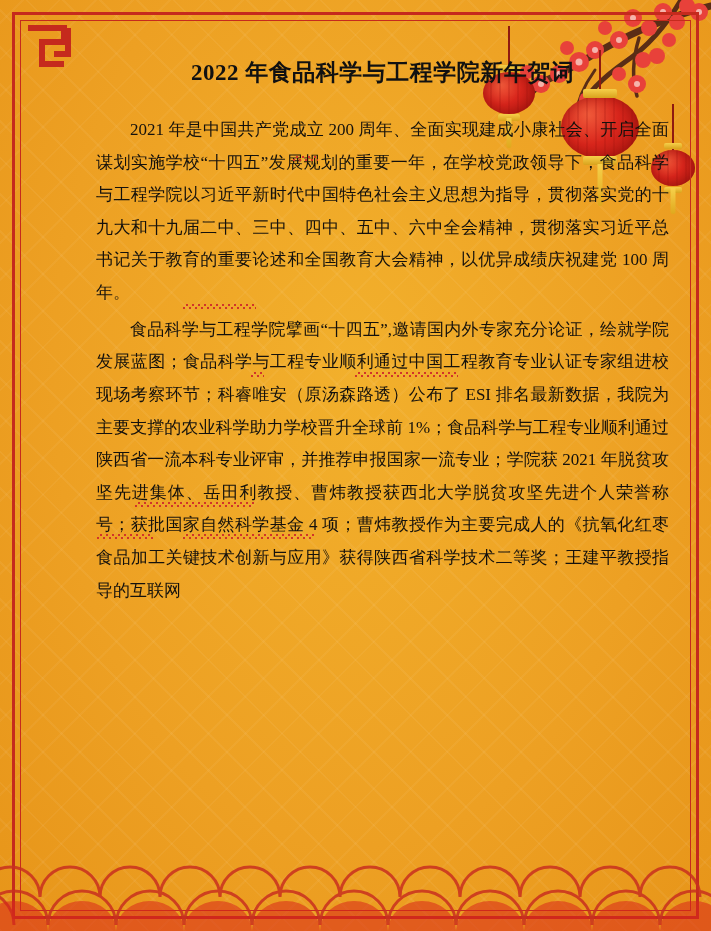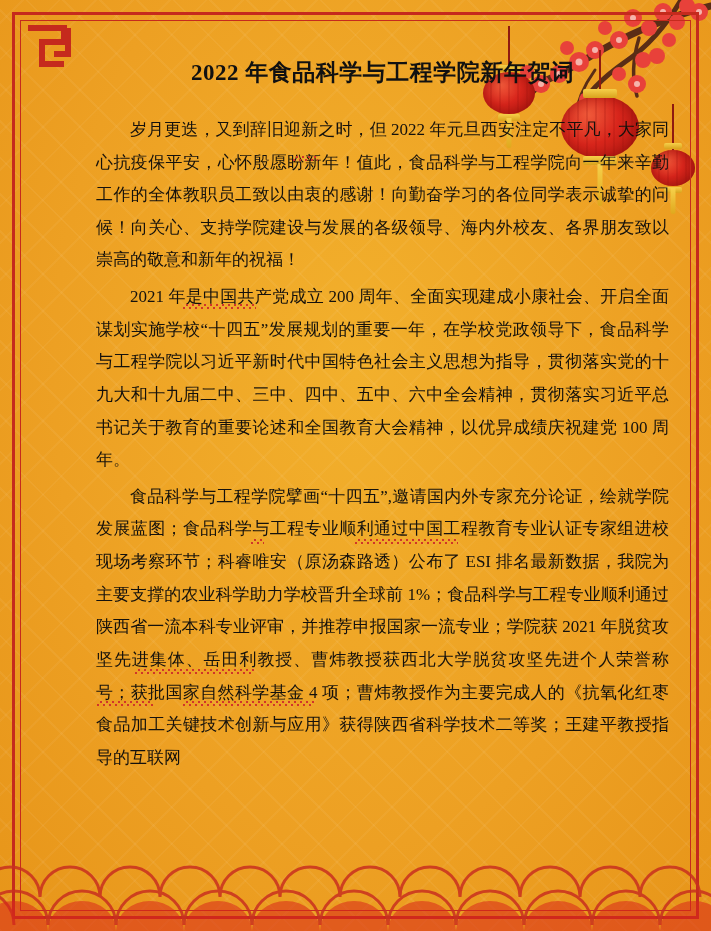--- a/index.html
+++ b/index.html
@@ -290,21 +290,20 @@
       <g fill="#d9261c" opacity=".55">
         <path d="M-20 110 a34 30 0 0 1 68 0 Z M48 110 a34 30 0 0 1 68 0 Z M116 110 a34 30 0 0 1 68 0 Z M184 110 a34 30 0 0 1 68 0 Z M252 110 a34 30 0 0 1 68 0 Z M320 110 a34 30 0 0 1 68 0 Z M388 110 a34 30 0 0 1 68 0 Z M456 110 a34 30 0 0 1 68 0 Z M524 110 a34 30 0 0 1 68 0 Z M592 110 a34 30 0 0 1 68 0 Z M660 110 a34 30 0 0 1 68 0 Z"></path>
       </g>
     </svg>
   </div>
 
   <div class="content">
     <h1 class="doc-title">2022 年食品科学与工程学院新年贺词</h1>
 
     <p class="para squiggle-a">
-      <span>岁月更迭，又到辞旧迎新之时，但 2022 年元旦西安注定不平凡，大家同心抗疫保平安，心怀殷愿盼新年！值此，食品科学与工程学院向一年来辛勤工作的全体教职员工致以由衷的感谢！向勤奋学习的各位同学表示诚挚的问候！向关心、支持学院建设与发展的各级领导、海内外校友、各界朋友致以崇高的敬意和新年的祝福！</span>
       <span class="sq2" style="left:196px; top:42px; width:26px;"></span>
     </p>
 
     <p class="para">
       <span>2021 年是中国共产党成立 200 周年、全面实现建成小康社会、开启全面谋划实施学校“十四五”发展规划的重要一年，在学校党政领导下，食品科学与工程学院以习近平新时代中国特色社会主义思想为指导，贯彻落实党的十九大和十九届二中、三中、四中、五中、六中全会精神，贯彻落实习近平总书记关于教育的重要论述和全国教育大会精神，以优异成绩庆祝建党 100 周年。</span>
       <span class="sq2" style="left:86px; top:246px; width:74px;"></span>
     </p>
 
     <p class="para squiggle-b">
       <span>食品科学与工程学院擘画“十四五”,邀请国内外专家充分论证，绘就学院发展蓝图；食品科学与工程专业顺利通过中国工程教育专业认证专家组进校现场考察环节；科睿唯安（原汤森路透）公布了 ESI 排名最新数据，我院为主要支撑的农业科学助力学校晋升全球前 1%；食品科学与工程专业顺利通过陕西省一流本科专业评审，并推荐申报国家一流专业；学院获 2021 年脱贫攻坚先进集体、岳田利教授、曹炜教授获西北大学脱贫攻坚先进个人荣誉称号；获批国家自然科学基金 4 项；曹炜教授作为主要完成人的《抗氧化红枣食品加工关键技术创新与应用》获得陕西省科学技术二等奖；王建平教授指导的互联网</span>

